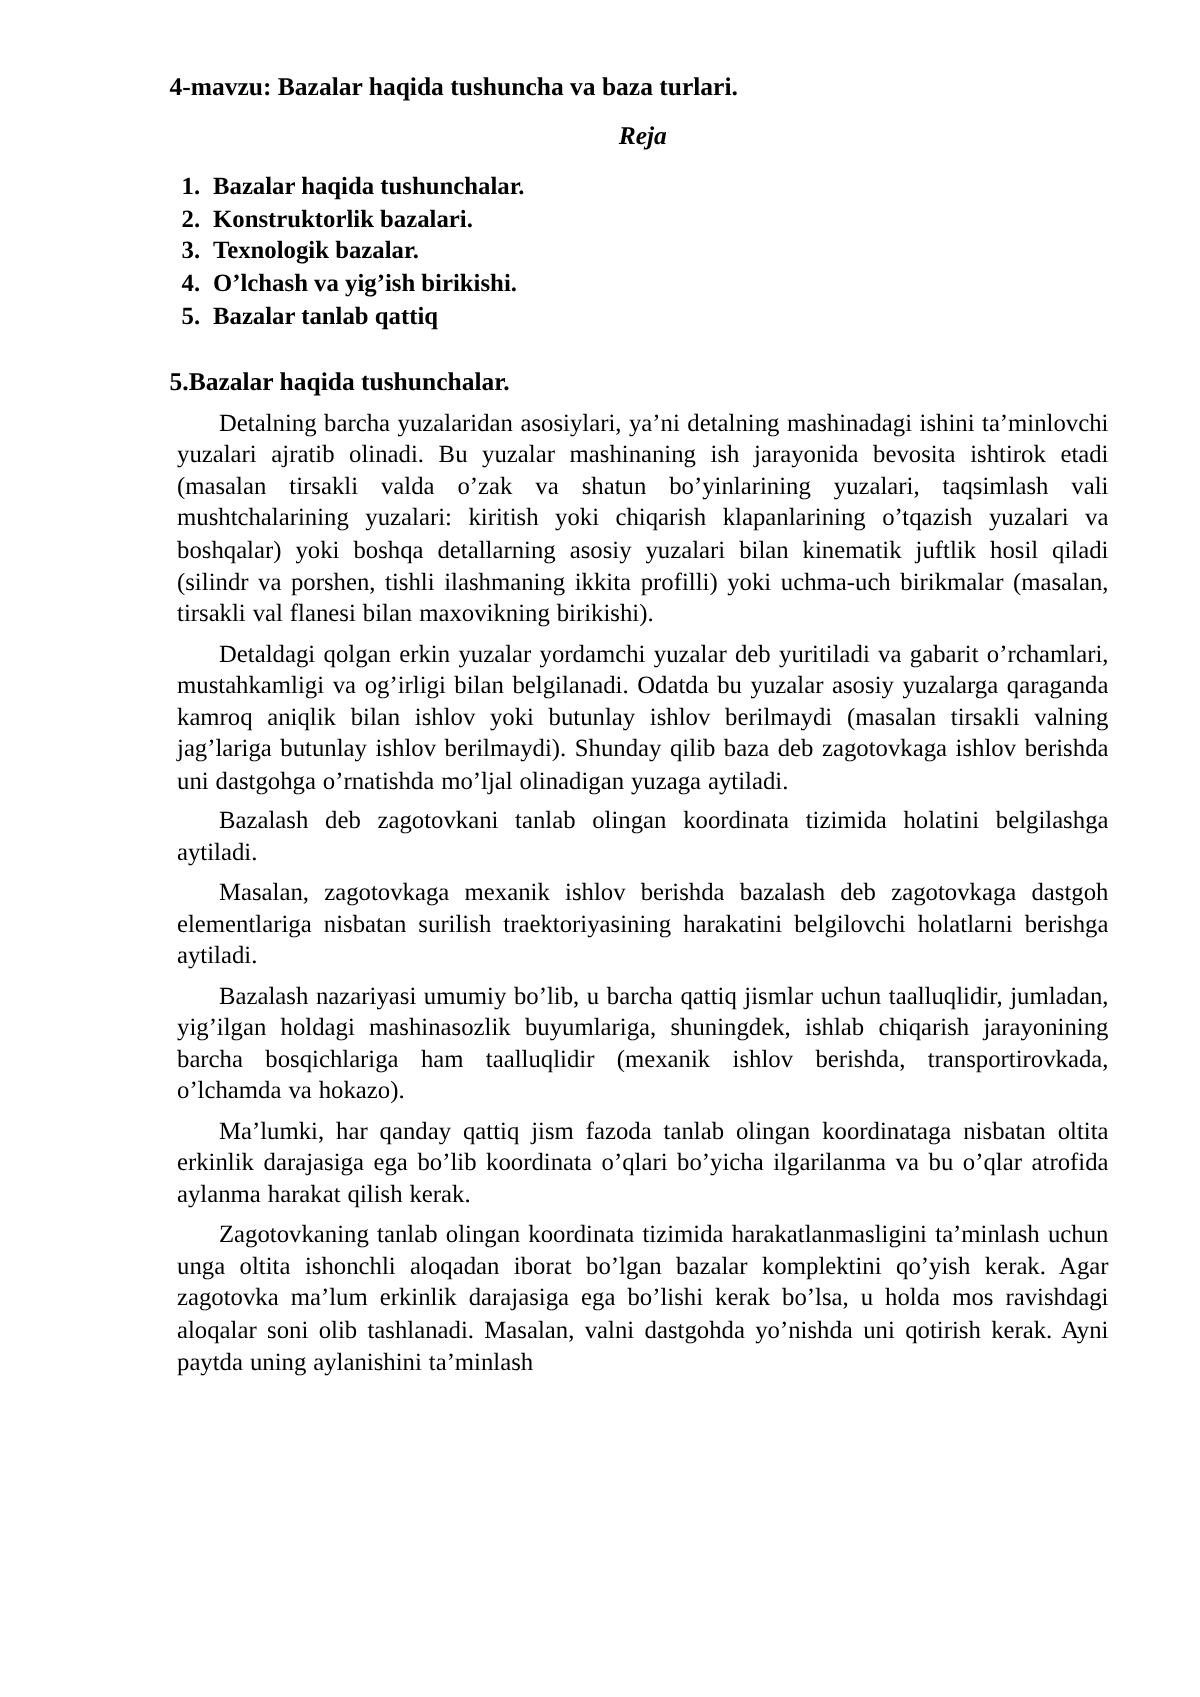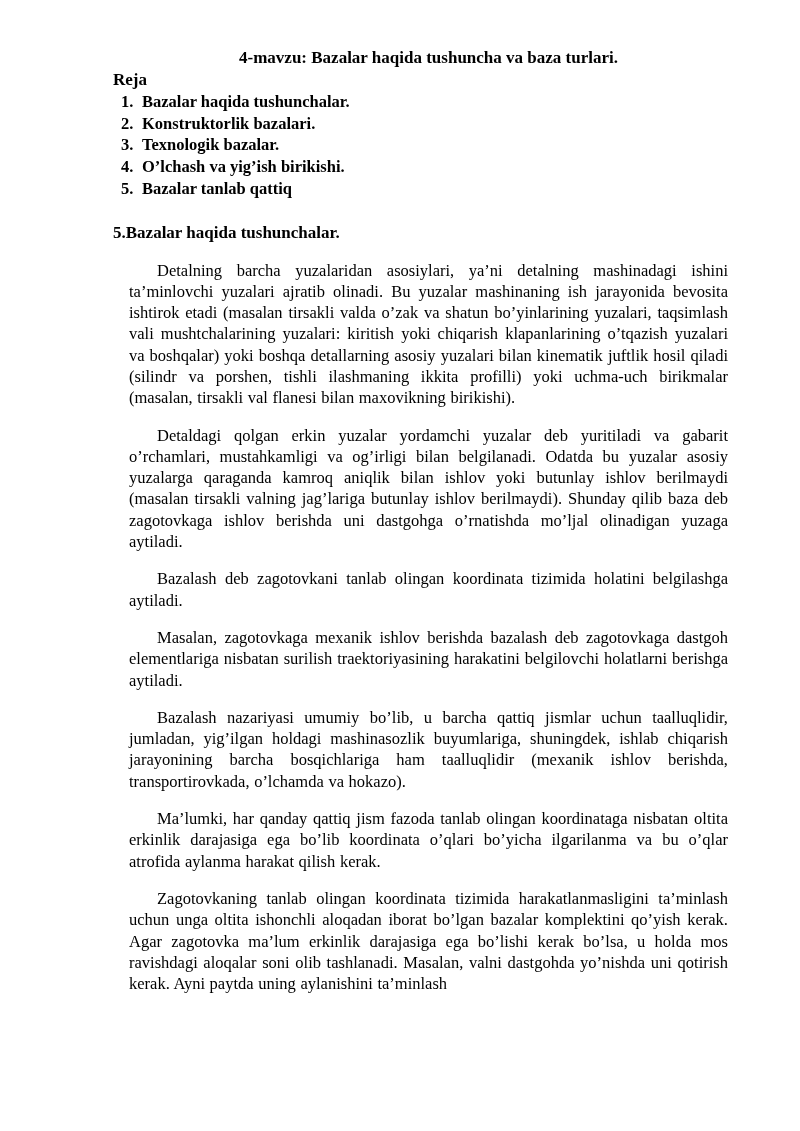--- a/index.html
+++ b/index.html
@@ -18,28 +18,29 @@
     box-sizing: border-box;
     width: 800px;
     height: 1131px;
     padding: 47px 56px 0 113px;
     background: #ffffff;
   }
   .doc-title {
     margin: 0;
     font-size: 17px;
     font-weight: bold;
-    text-align: center;
     line-height: 22px;
   }
   .doc-subtitle {
-    margin: 0;
+    margin: 11px;
     font-size: 17px;
     font-weight: bold;
+    text-align: center;
     line-height: 22px;
+    font-style: italic;
   }
   .plan-list {
     margin: 0;
     padding: 0;
   }
   .plan-item {
     display: flex;
     margin-left: 8px;
     font-weight: bold;
     font-size: 16.5px;
@@ -53,21 +54,21 @@
     flex: 1;
   }
   .section-heading {
     margin: 22px 0 0 0;
     font-size: 17px;
     font-weight: bold;
     text-align: left;
     line-height: 22px;
   }
   .body-text p {
-    margin: 16px;
+    margin: 5px;
     font-size: 16.5px;
     line-height: 21.3px;
     text-align: justify;
     text-indent: 28px;
     hyphens: none;
     word-spacing: 0.5px;
   }
 </style>
 </head>
 <body>

